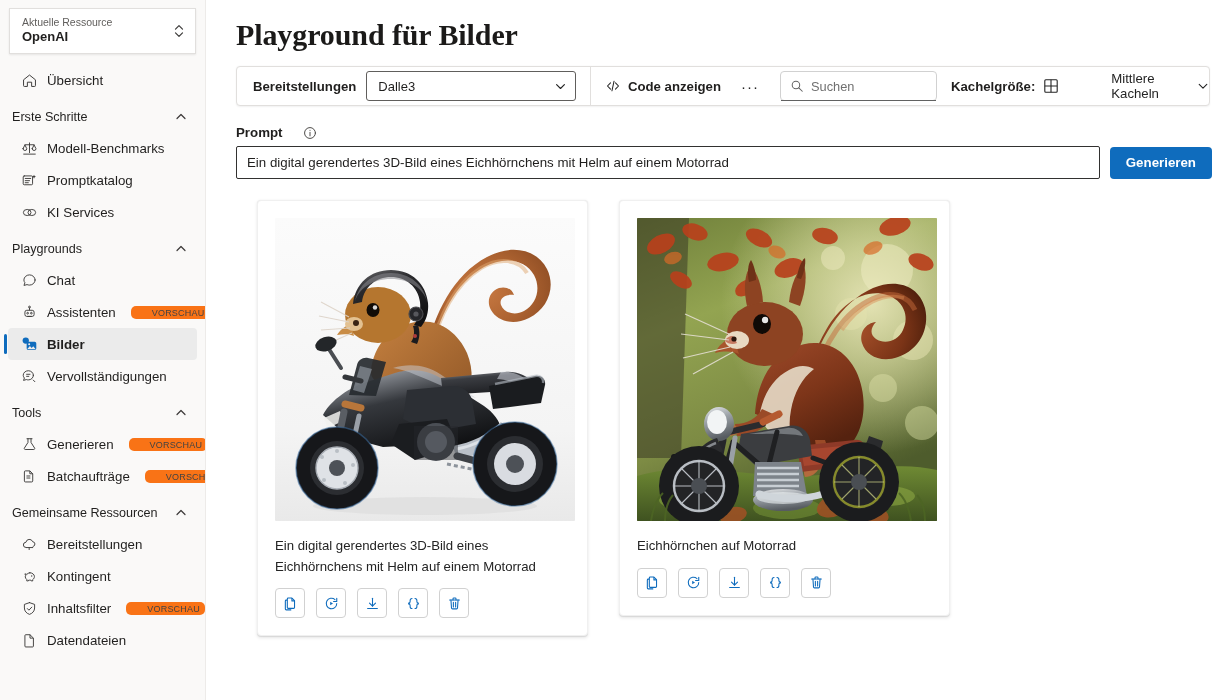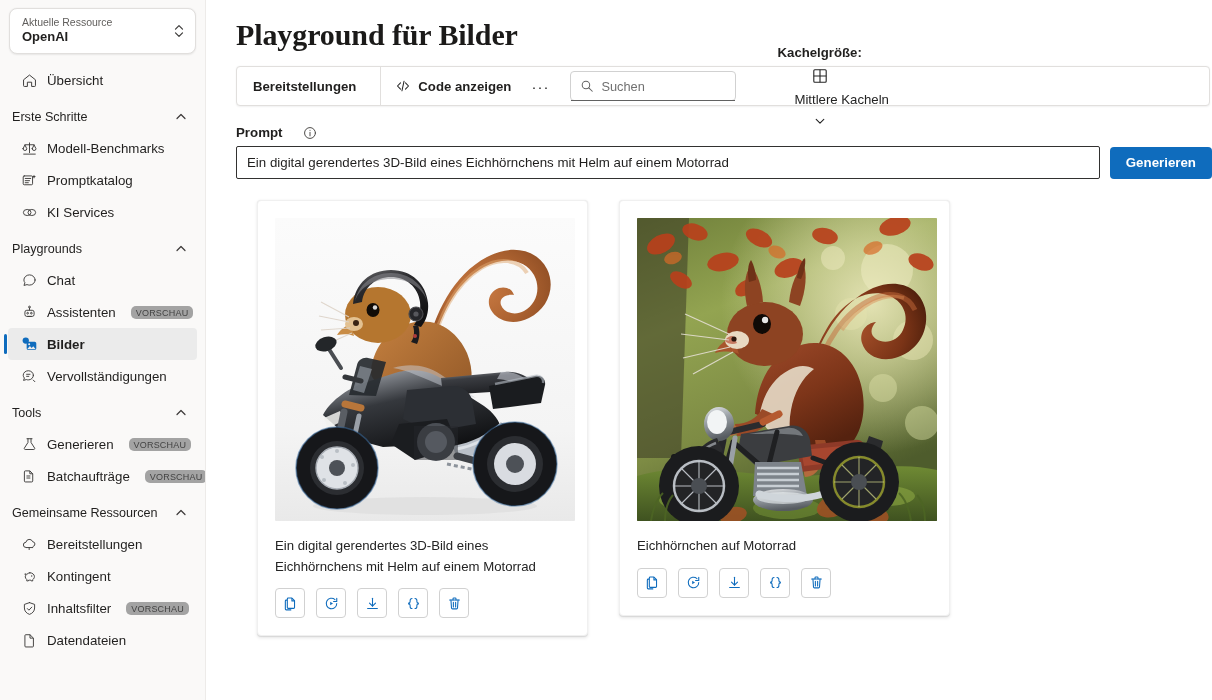--- a/index.html
+++ b/index.html
@@ -21,21 +21,21 @@
     border-right: 1px solid #edebe9;
     flex: 0 0 206px;
     position: relative;
     overflow: hidden;
   }
   .resource-picker {
     margin: 8px 9px 4px 9px;
     height: 46px;
     background: #ffffff;
     border: 1px solid #e1dfdd;
-    border-radius: 8px;
+    border-radius: 0;
     display: flex; align-items: center;
     padding: 0 10px 0 12px;
     box-shadow: 0 0.6px 1.8px rgba(0,0,0,0.08);
   }
   .resource-text { flex: 1; min-width: 0; line-height: 1.12; }
   .resource-label { font-size: 10.5px; color: #605e5c; display: block; }
   .resource-value { font-size: 13px; font-weight: 700; color: #201f1e; display: block; margin-top: 1px; }
   .updown { flex: 0 0 auto; color: #3b3a39; display: flex; align-items: center; }
 
   .nav { padding-top: 6px; }
@@ -65,24 +65,24 @@
     margin: 0 8px; padding: 0 10px 0 4px;
     height: 30px; margin-top: 6px; cursor: pointer;
   }
   .group-head .gt { font-size: 12.6px; color: #201f1e; }
   .chev { color: #3b3a39; display: flex; }
 
   .badge {
     margin-left: 6px;
     font-size: 9px;
     letter-spacing: .2px;
-    background: #a3a3a3;
+    background: #f97316;
     color: #434343;
     border-radius: 5px;
-    padding: 2px 5px 1px 5px;
+    padding: 2px 5px 1px 21px;
     text-transform: uppercase;
     white-space: nowrap;
   }
 
   
   #main { flex: 1 1 auto; height: 700px; padding: 0 0 0 22px; overflow: hidden; position: relative; background:#fff; }
   .page-title { font-size: 30px; font-weight: 600; color: #1b1a19; margin: 18px 0 0 8px; letter-spacing: -0.1px; font-family: Liberation Serif, serif; }
 
   .toolbar {
     margin: 14px 0 0 8px;
@@ -119,21 +119,21 @@
   }
   .search-wrap::after {
     content: ""; position: absolute; left: 0; right: 0; bottom: -1px;
     height: 1px; background: #616161;
   }
   .search-wrap input {
     border: 0; outline: 0; font-size: 12.8px; color: #242424;
     background: transparent; width: 100%; font-family: inherit; padding: 0;
   }
   .search-wrap input::placeholder { color: #707070; }
-  .tile-size { display: flex; align-items: center; gap: 8px; margin-left: 14px; cursor: pointer; flex-direction: column; }
+  .tile-size { display: flex; align-items: center; gap: 8px; margin-left: 14px; cursor: pointer; }
   .tile-size .ts-lbl { font-size: 13.2px; font-weight: 600; color: #201f1e; }
   .tile-size .ts-val { font-size: 13.2px; color: #242424; padding-left: 44px; }
 
   .prompt-label-row { display: flex; align-items: center; gap: 20px; margin: 19px 0 6px 8px; }
   .prompt-label { font-size: 13.3px; font-weight: 600; color: #201f1e; }
   .info-ico { color: #484644; display: flex; }
 
   .prompt-row { display: flex; align-items: center; gap: 10px; margin-left: 8px; }
   .prompt-input {
     width: 866px; height: 33px;
@@ -382,20 +382,28 @@
 
     </div>
   </nav>
 
   <main id="main">
 
     <h1 class="page-title">Playground für Bilder</h1>
 
     <div class="toolbar">
       <span class="tb-label">Bereitstellungen</span>
+      <div class="tb-select">
+        <span class="sv">Dalle3</span>
+        <span style="display:flex;color:#242424">
+          <svg width="13" height="13" viewBox="0 0 13 13" fill="none" stroke="currentColor" stroke-width="1.15" stroke-linecap="round" stroke-linejoin="round">
+              <path d="M2.6 4.6 6.5 8.5l3.9-3.9"></path>
+            </svg>
+        </span>
+      </div>
       <div class="tb-sep"></div>
       <div class="tb-btn">
         <span class="code-ico">
           <svg width="16" height="16" viewBox="0 0 18 18" fill="none" stroke="currentColor" stroke-width="1.15" stroke-linecap="round" stroke-linejoin="round">
             <path d="M6.2 5.4 2.8 9l3.4 3.6M11.8 5.4 15.2 9l-3.4 3.6M10.2 3.6 7.8 14.4"></path>
           </svg>
         </span>
         <span class="bl">Code anzeigen</span>
       </div>
       <div class="tb-more">···</div>

